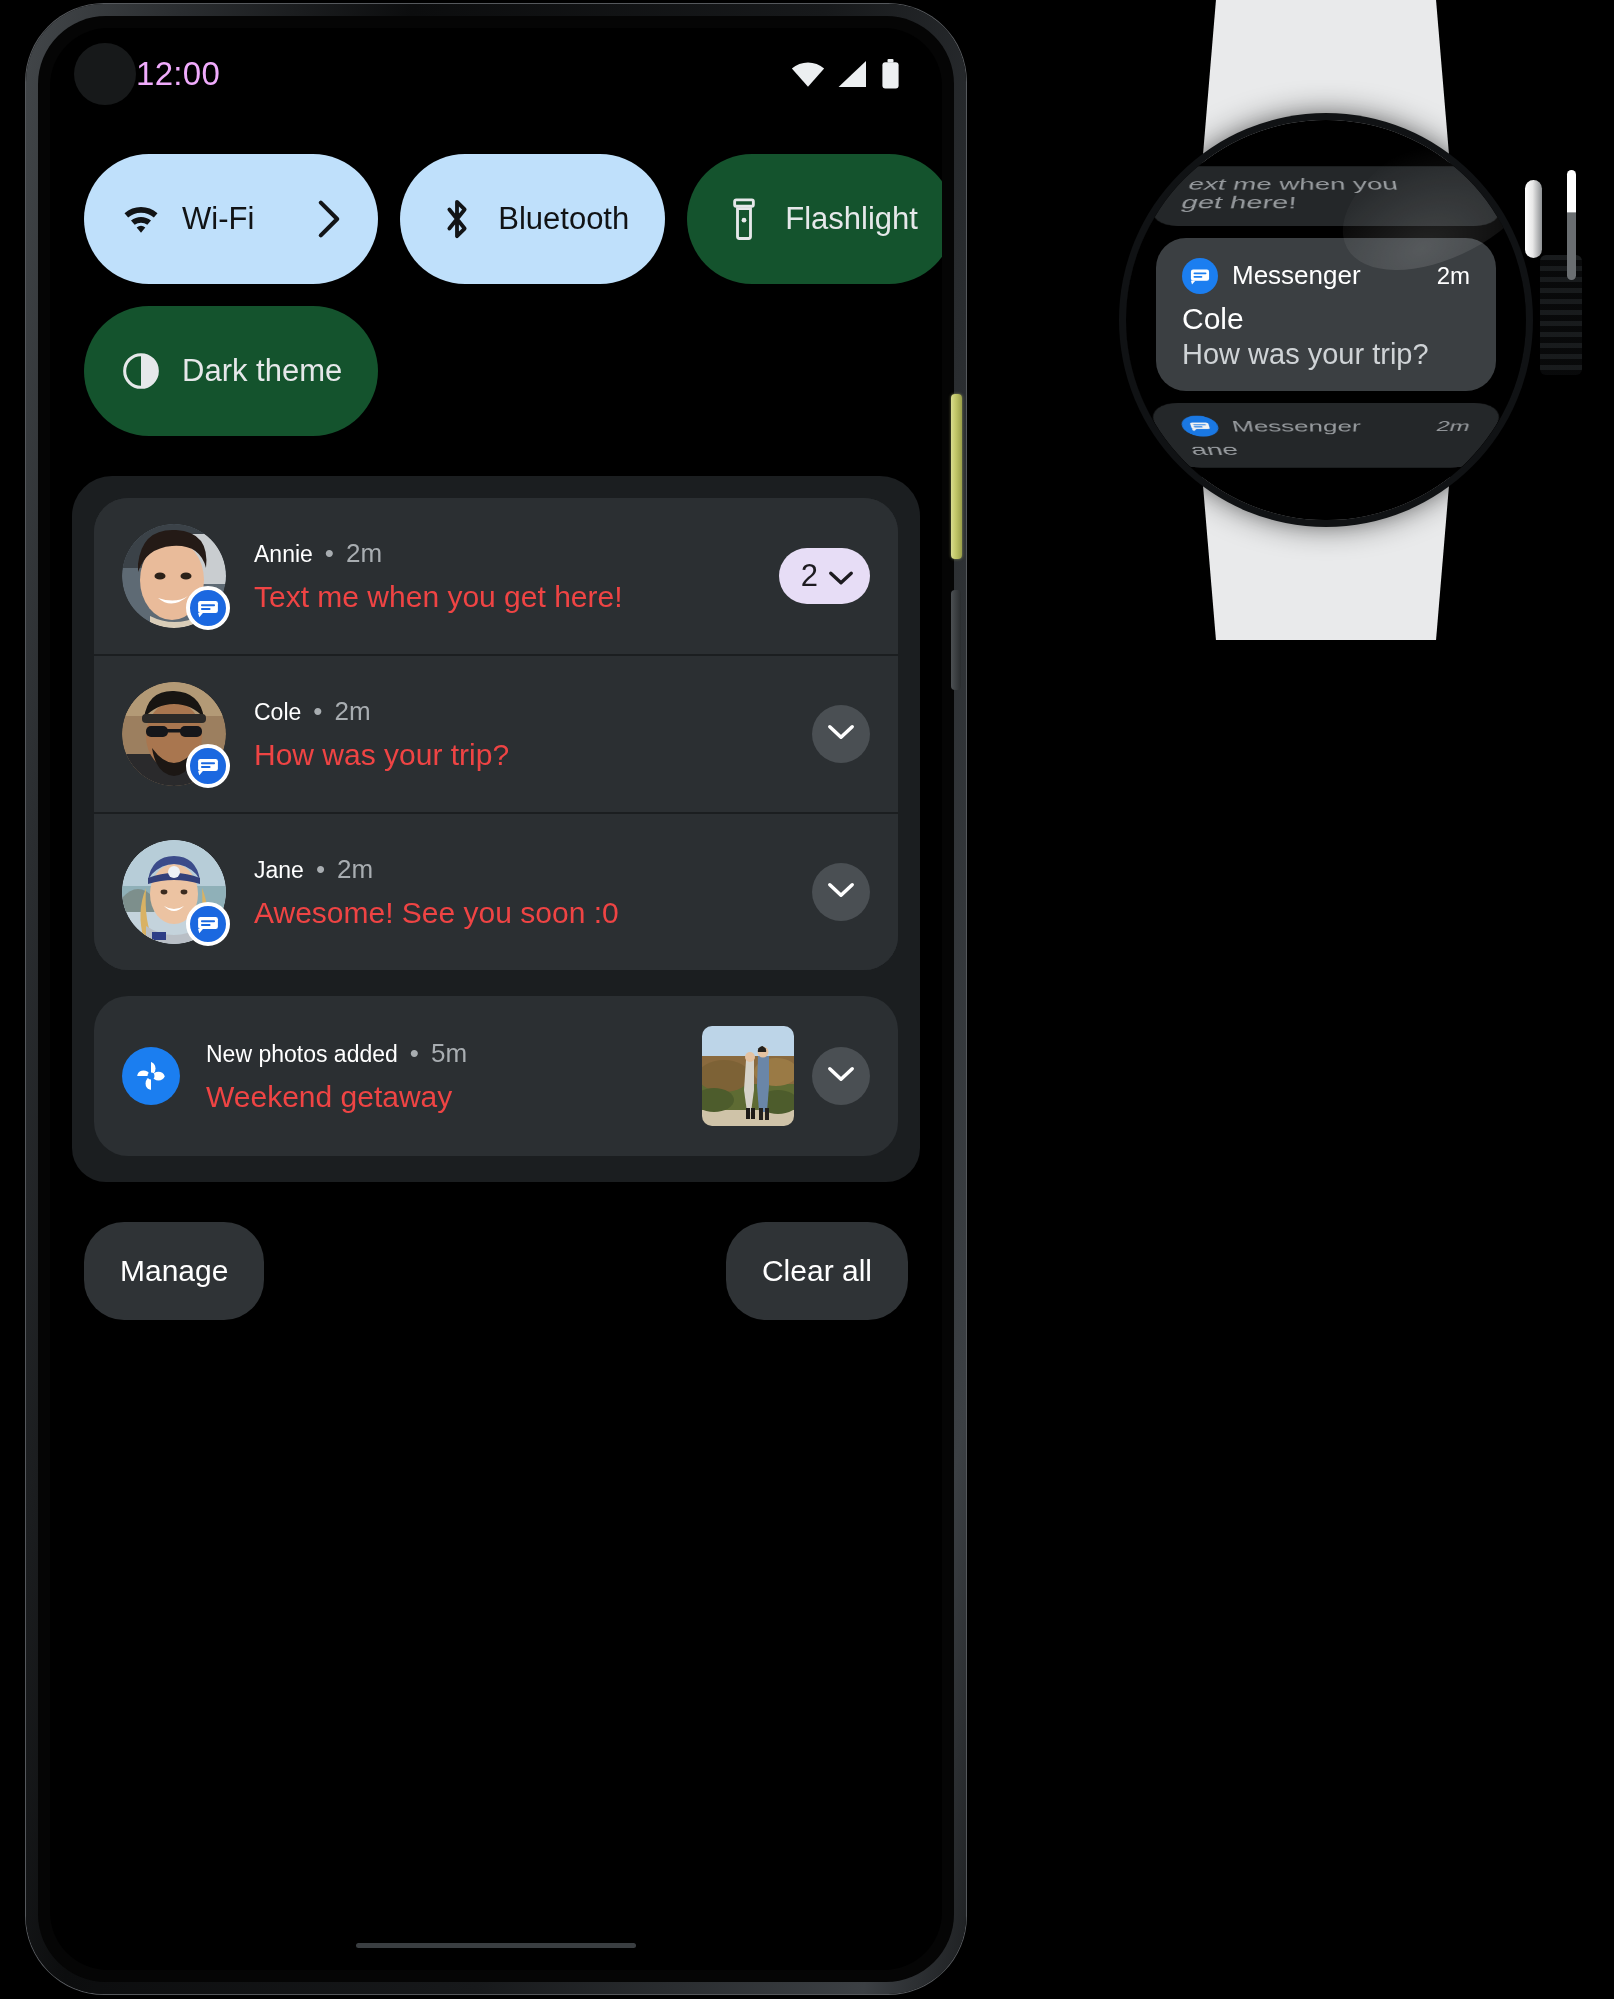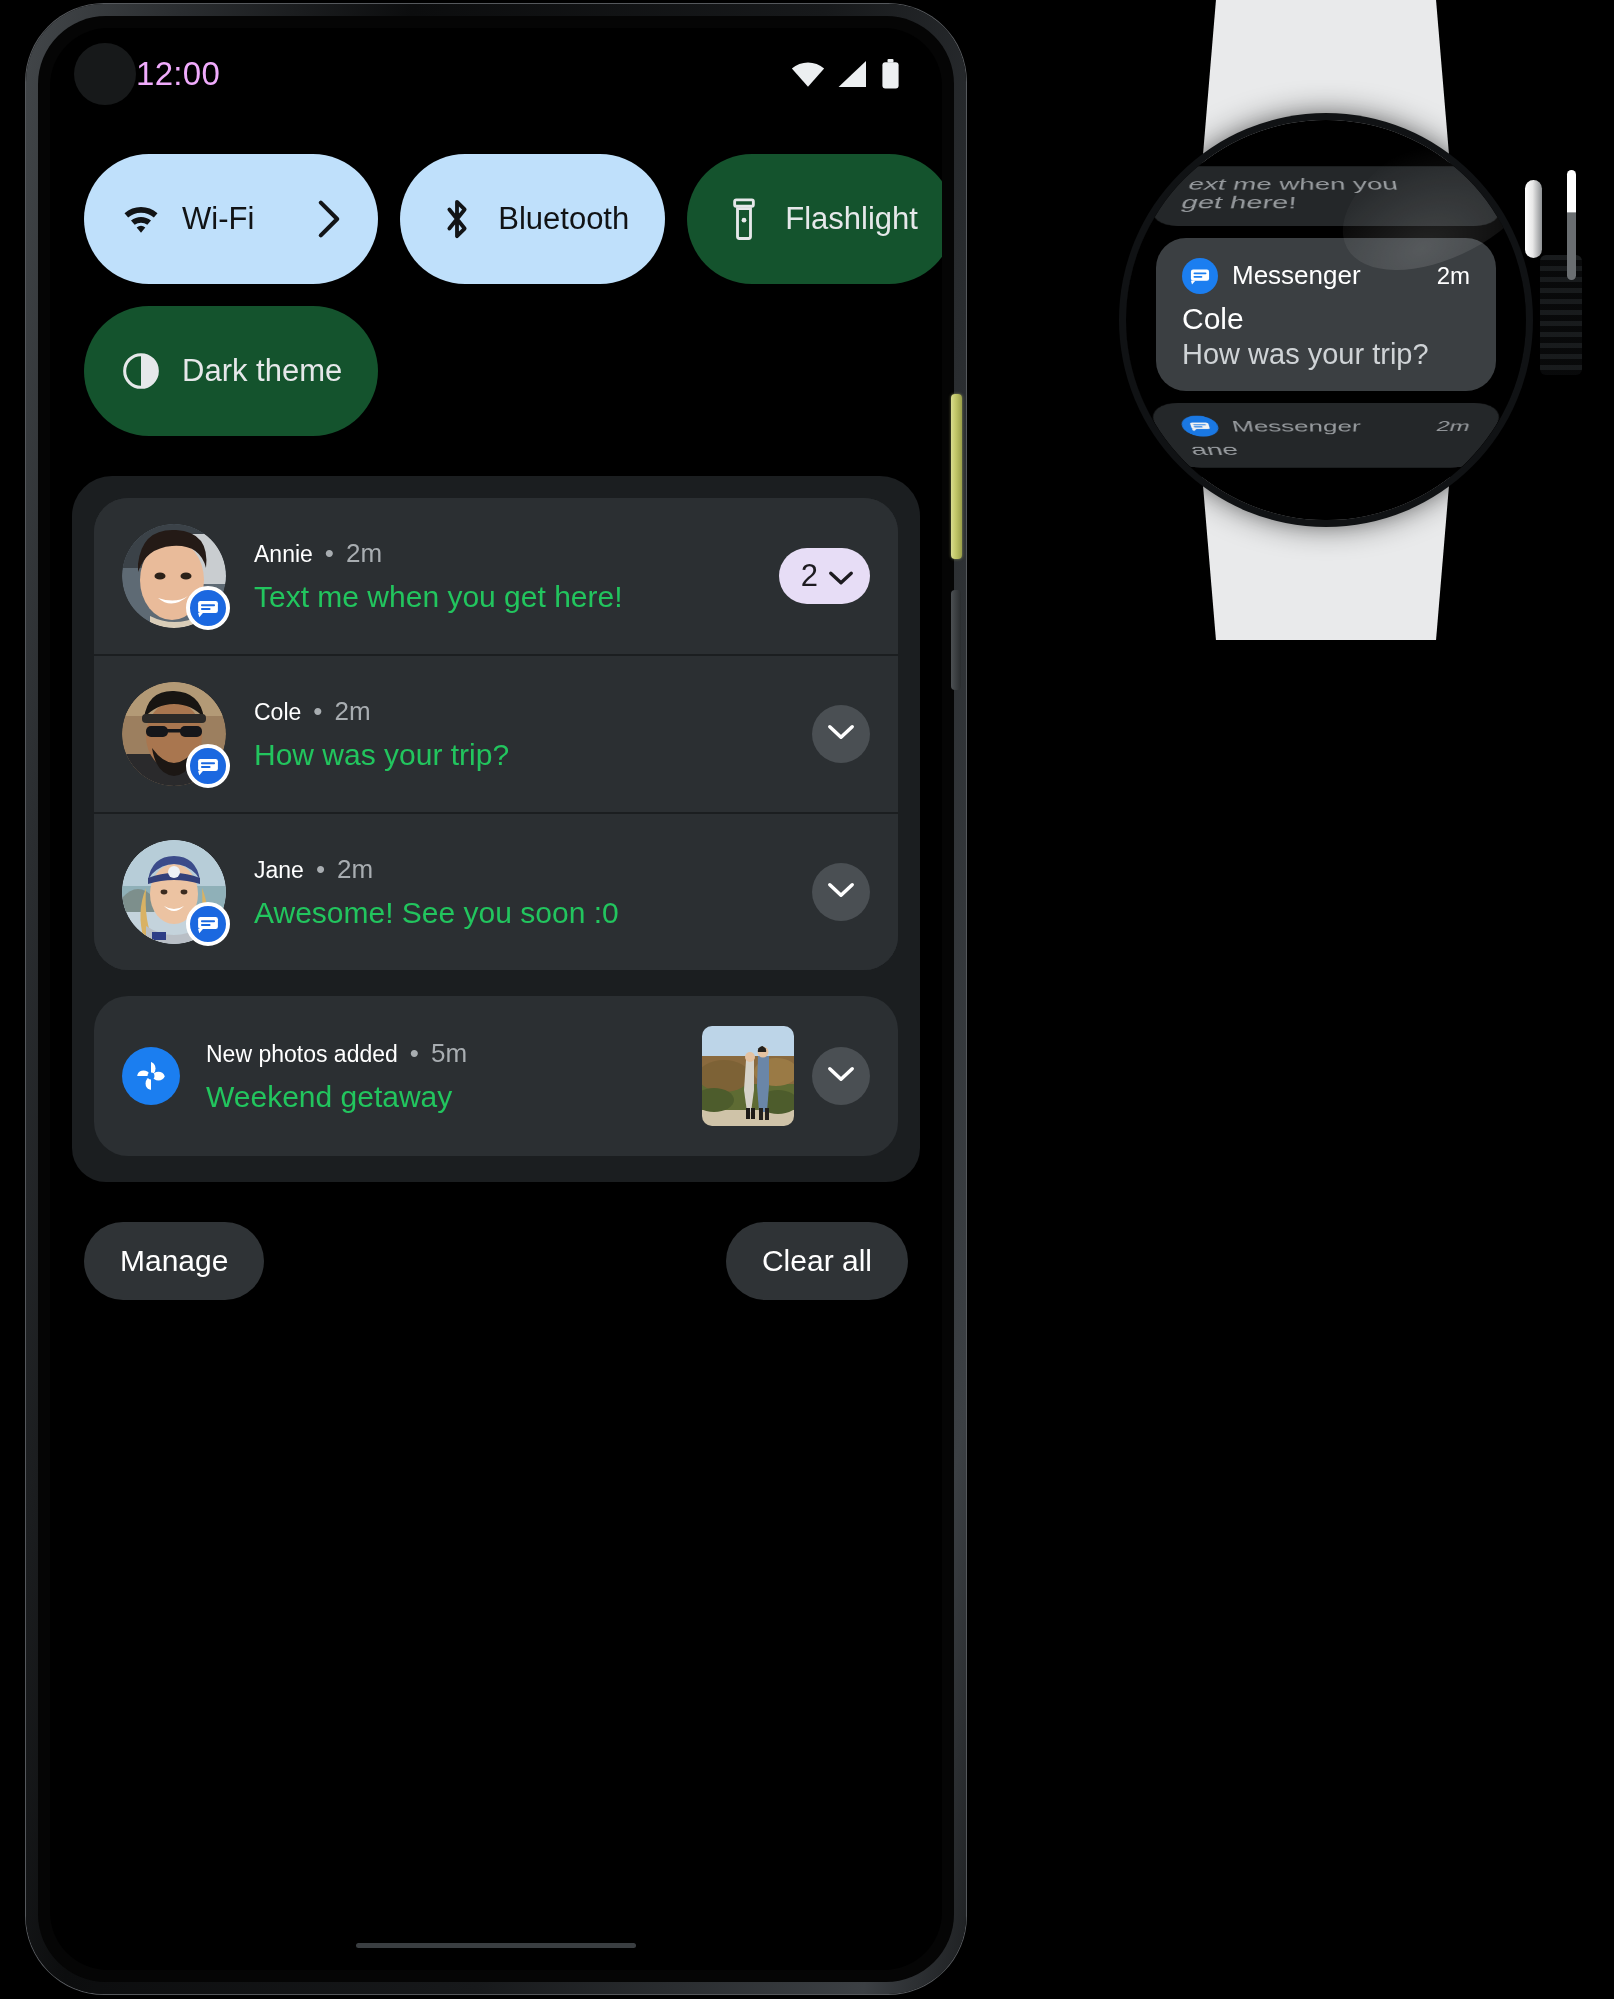--- a/index.html
+++ b/index.html
@@ -103,21 +103,21 @@
     width:44px; height:44px; border-radius:50%;
     background:#1b68e0; border:4px solid #fff;
     display:flex; align-items:center; justify-content:center;
   }
   .notif-text { flex:1 1 auto; margin-left:28px; min-width:0; }
   .notif-head { display:flex; align-items:baseline; gap:12px; }
   .notif-sender { color:#fff; font-size:23px; font-weight:500; }
   .notif-dot { color:#a8adb1; font-size:26px; }
   .notif-time { color:#a8adb1; font-size:26px; }
   .notif-body {
-    color:#22c55e; font-size:30px; margin-top:11px;
+    color:#ef4444; font-size:30px; margin-top:11px;
     white-space:nowrap; overflow:hidden; text-overflow:ellipsis;
   }
   .expand-btn {
     flex:0 0 auto; margin-left:18px;
     width:58px; height:58px; border-radius:50%;
     background:#4a4f53; display:flex; align-items:center; justify-content:center;
     cursor:pointer;
   }
   .count-badge {
     flex:0 0 auto; margin-left:18px;
@@ -144,21 +144,21 @@
   }
 
   
   #notif-actions {
     display:flex; justify-content:space-between;
     padding:40px 34px 0 34px;
   }
   .action-btn {
     background:#2f3336; color:#fff;
     border:none; border-radius:40px;
-    padding:0 36px; height:78px;
+    padding:0 36px; height:98px;
     font-size:30px; font-family:inherit; cursor:pointer;
   }
 
   #home-indicator {
     position:absolute; left:50%; transform:translateX(-50%);
     bottom:22px; width:280px; height:5px; border-radius:3px;
     background:#3a3e41;
   }
 
   

